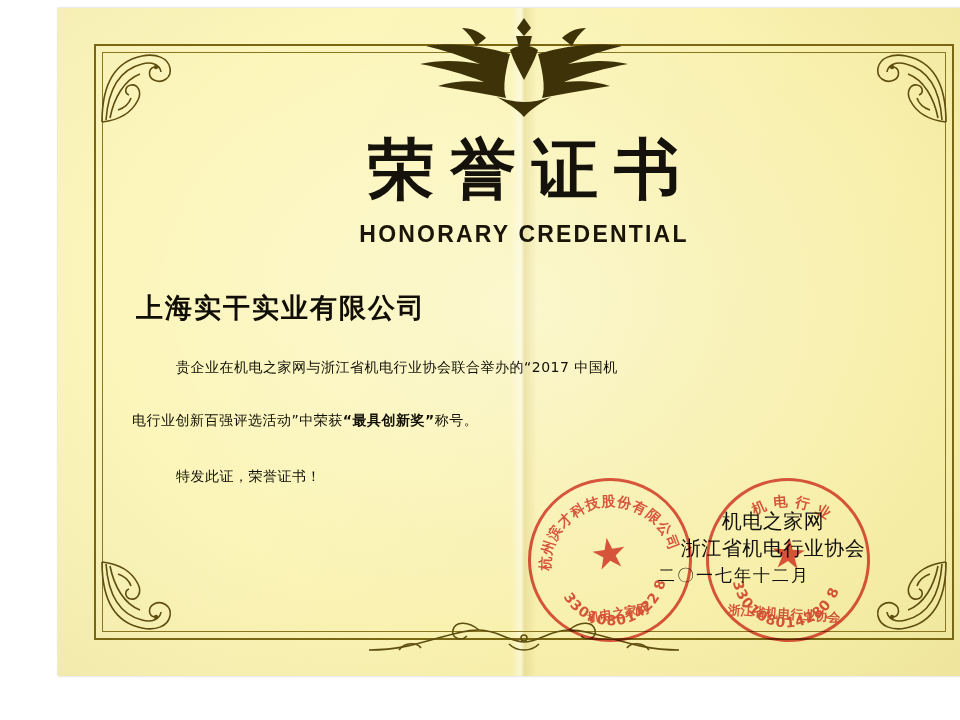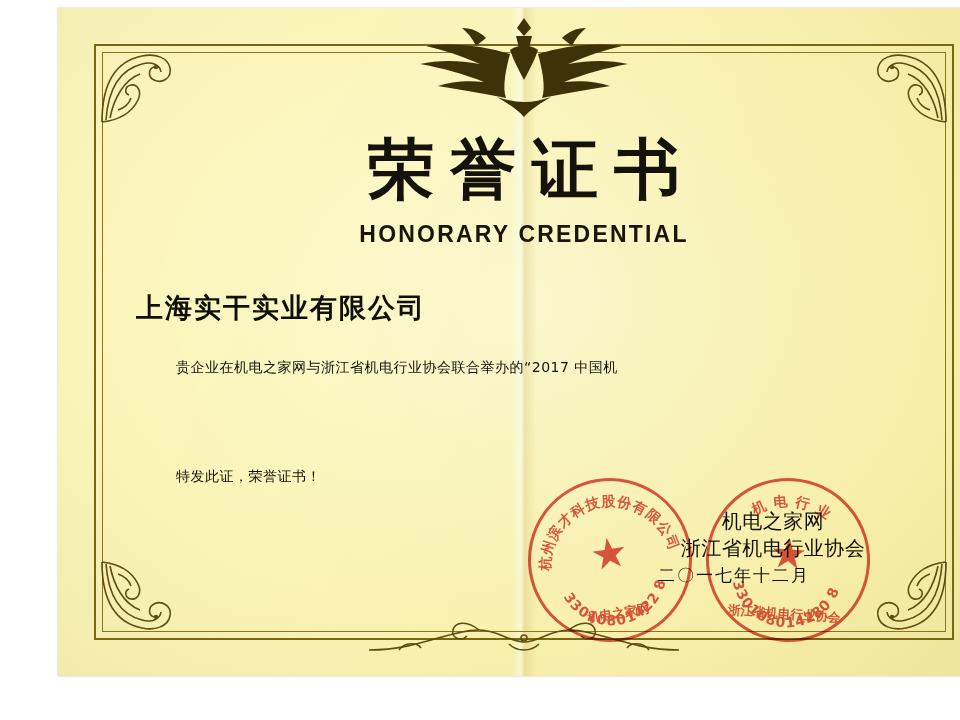--- a/index.html
+++ b/index.html
@@ -292,20 +292,23 @@
     </svg>
   </div>
 
   <div id="title-cn">荣誉证书</div>
   <div id="title-en">HONORARY CREDENTIAL</div>
 
   <div id="recipient">上海实干实业有限公司</div>
 
   <div class="para" id="para-1">贵企业在机电之家网与浙江省机电行业协会联合举办的“2017 中国机</div>
 
+  <div class="para" id="para-2">
+    <span>电行业创新百强评选活动”中荣获</span><span class="bold-award">“最具创新奖”</span><span>称号。</span>
+  </div>
 
   <div class="para" id="para-3">特发此证，荣誉证书！</div>
 
   <div id="signature">
     <div id="sign-org-1">机电之家网</div>
     <div id="sign-org-2">浙江省机电行业协会</div>
     <div id="sign-date">二〇一七年十二月</div>
   </div>
 
   <div class="seal" id="seal-left">

